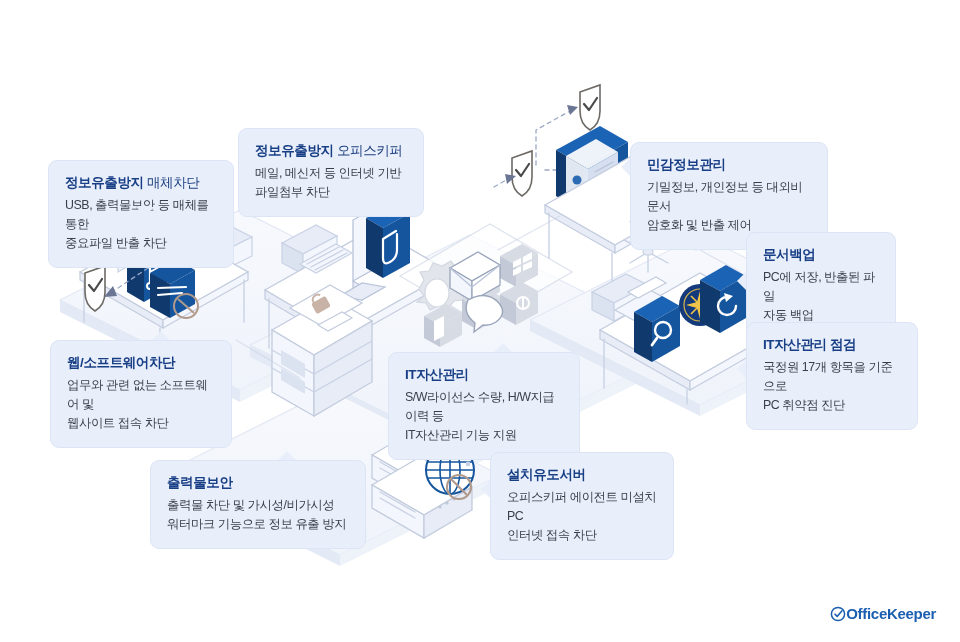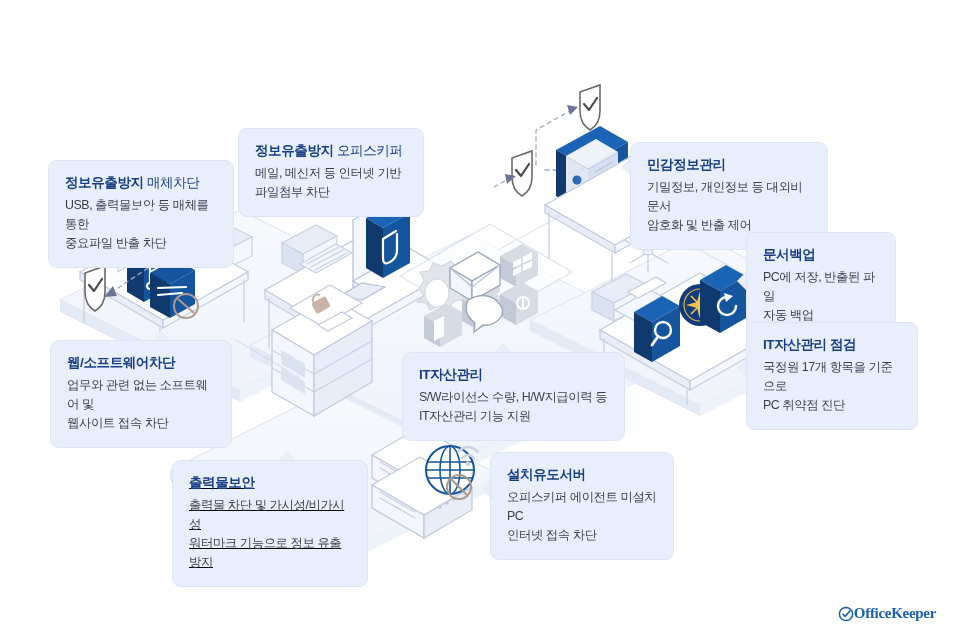--- a/index.html
+++ b/index.html
@@ -80,21 +80,20 @@
   }
 
   
   #brand {
     position: absolute;
     right: 24px;
     bottom: 20px;
     display: flex;
     align-items: center;
     gap: 0;
-    font-family: Liberation Serif, serif;
   }
   #brand .brand-text {
     font-size: 15px;
     font-weight: 700;
     color: #1b5fb0;
     letter-spacing: -0.3px;
   }
 </style>
 </head>
 <body>
@@ -481,30 +480,30 @@
 
   <div class="card" style="left:50px; top:340px; width:182px;">
     <p class="title">
       <span>웹/소프트웨어차단</span><span class="reg"></span>
     </p>
     <p class="body">업무와 관련 없는 소프트웨어 및
 웹사이트 접속 차단</p>
   </div>
   <div class="tail tail-up" style="left:152px; top:331px;"></div>
 
-  <div class="card" style="left:402px; top:352px; width:223px;">
+  <div class="card" style="left:388px; top:352px; width:192px;">
     <p class="title">
       <span>IT자산관리</span><span class="reg"></span>
     </p>
     <p class="body">S/W라이선스 수량, H/W지급이력 등
 IT자산관리 기능 지원</p>
   </div>
   <div class="tail tail-up" style="left:494px; top:343px;"></div>
 
-  <div class="card" style="left:172px; top:460px; width:196px;text-decoration:underline;">
+  <div class="card" style="left:150px; top:460px; width:216px;">
     <p class="title">
       <span>출력물보안</span><span class="reg"></span>
     </p>
     <p class="body">출력물 차단 및 가시성/비가시성
 워터마크 기능으로 정보 유출 방지</p>
   </div>
   <div class="tail tail-up" style="left:278px; top:451px;"></div>
 
   <div class="card" style="left:490px; top:452px; width:184px;">
     <p class="title">

